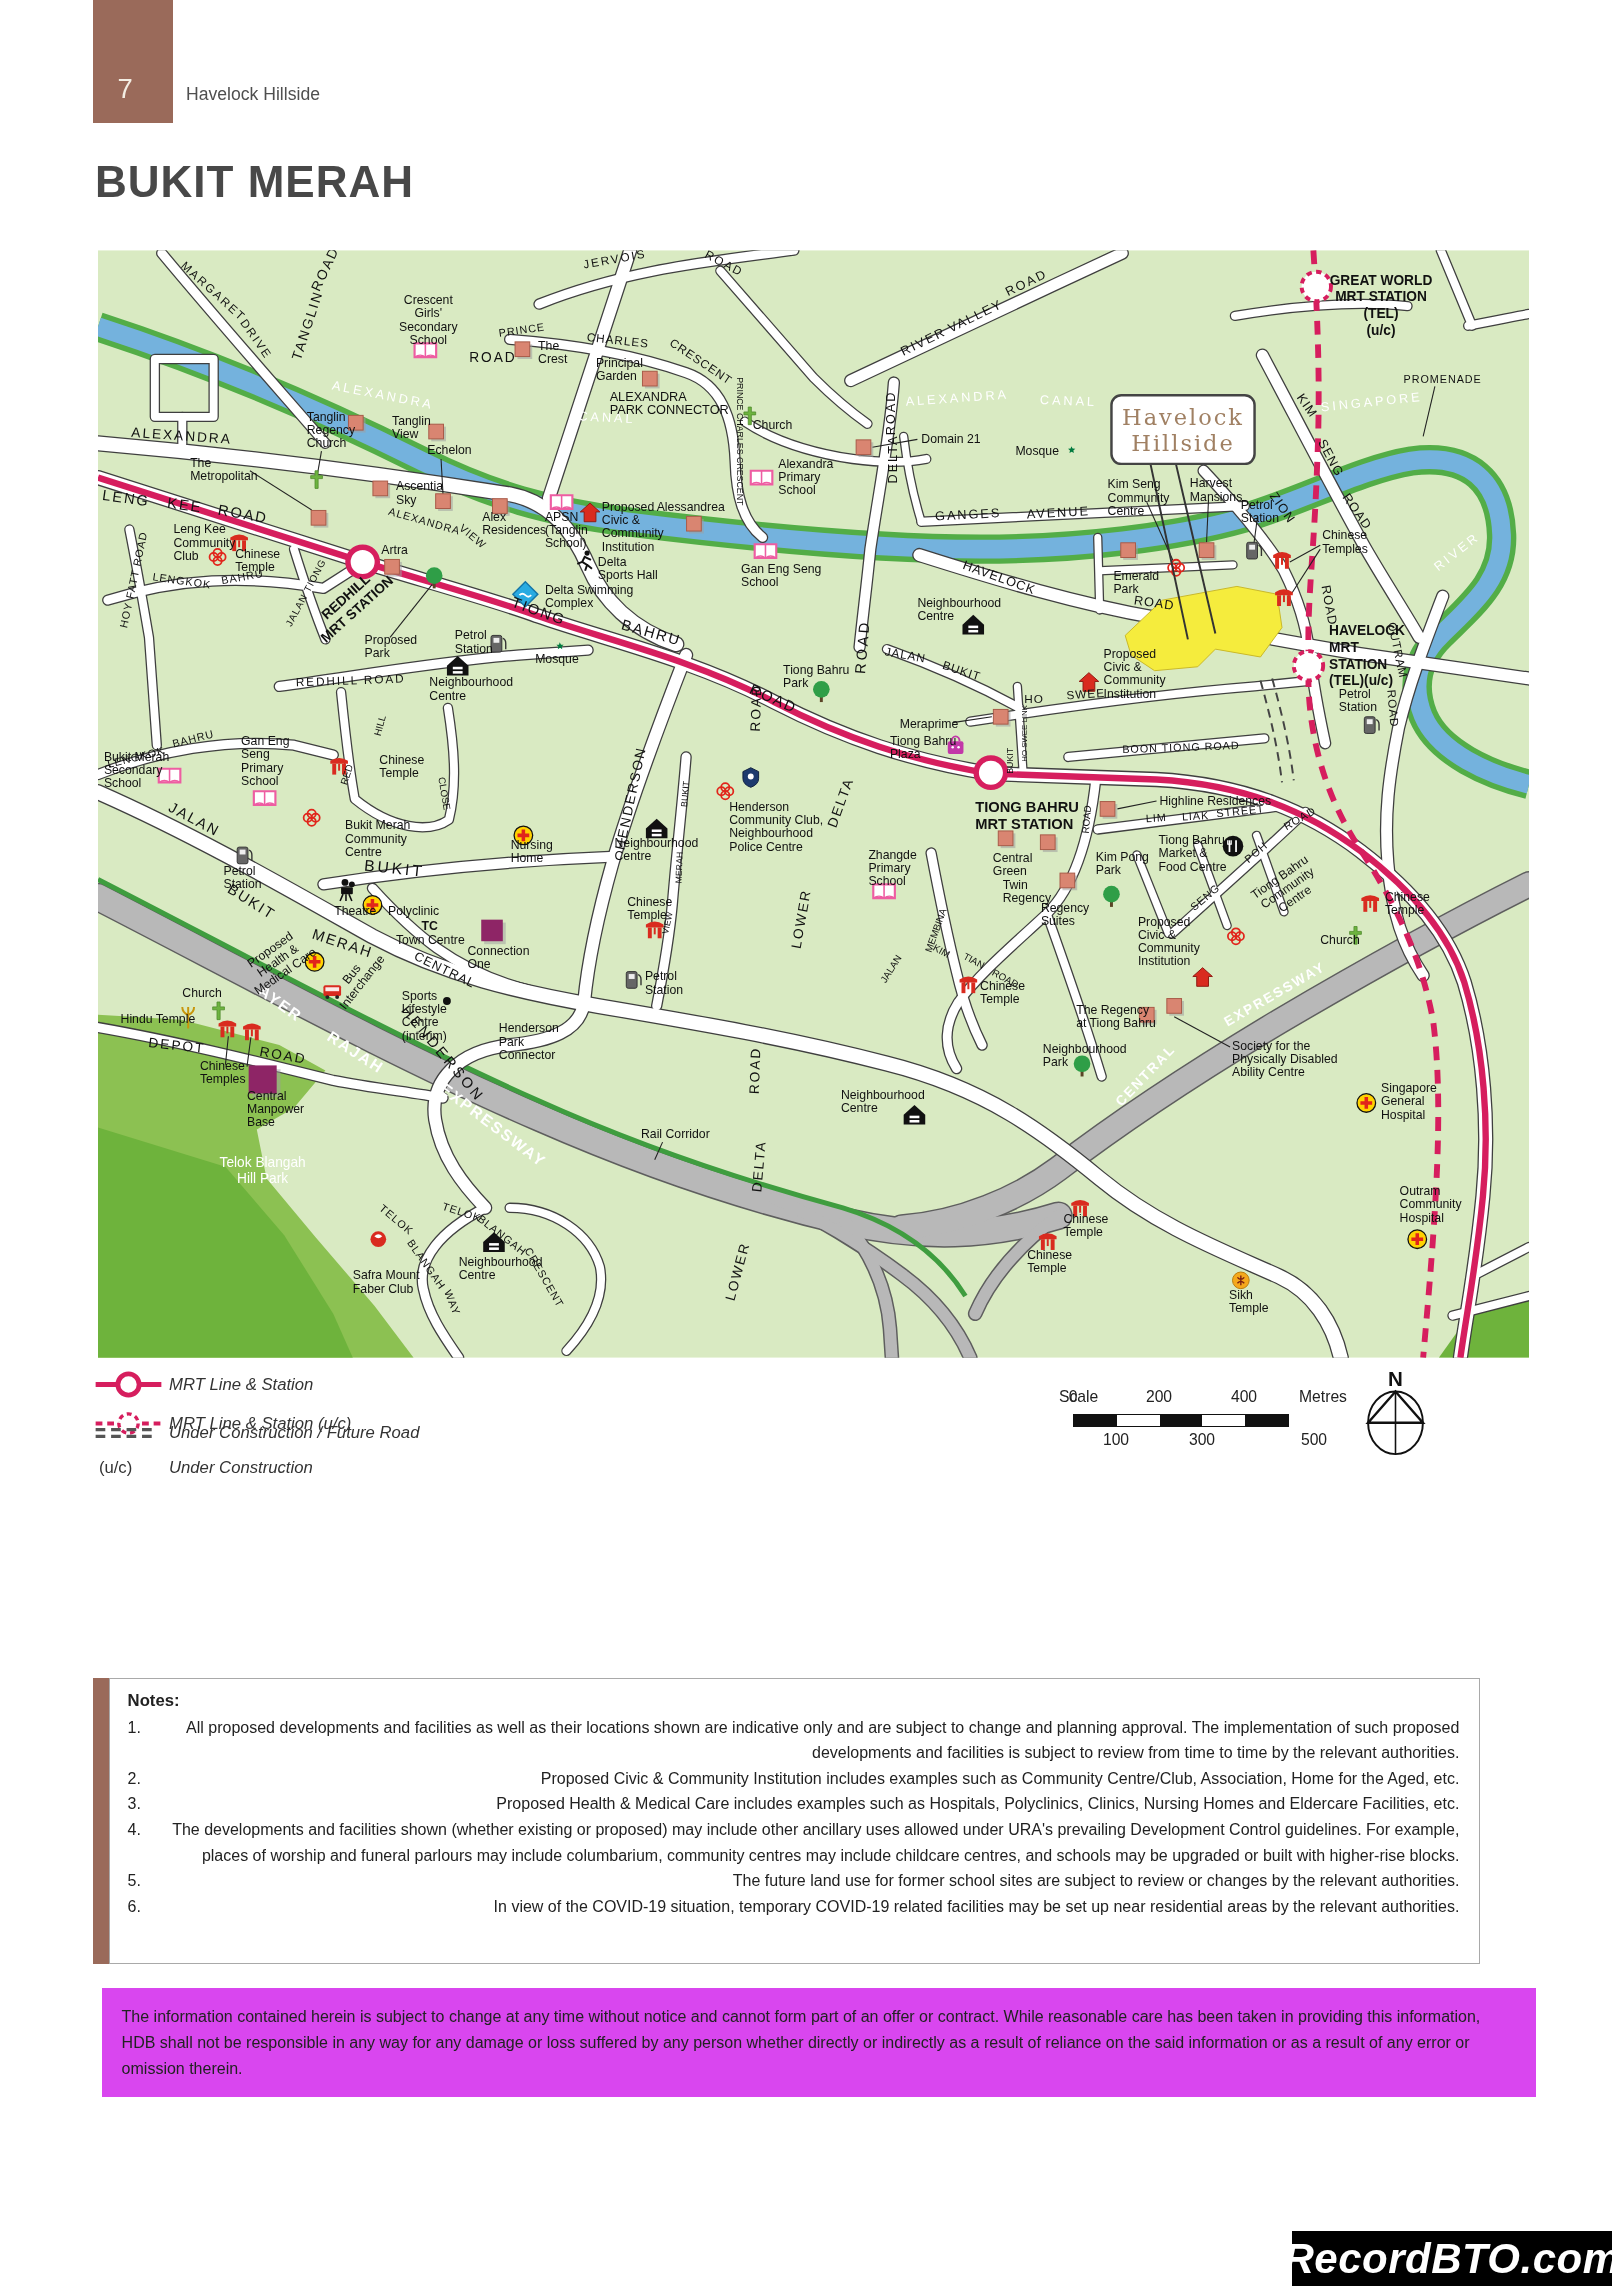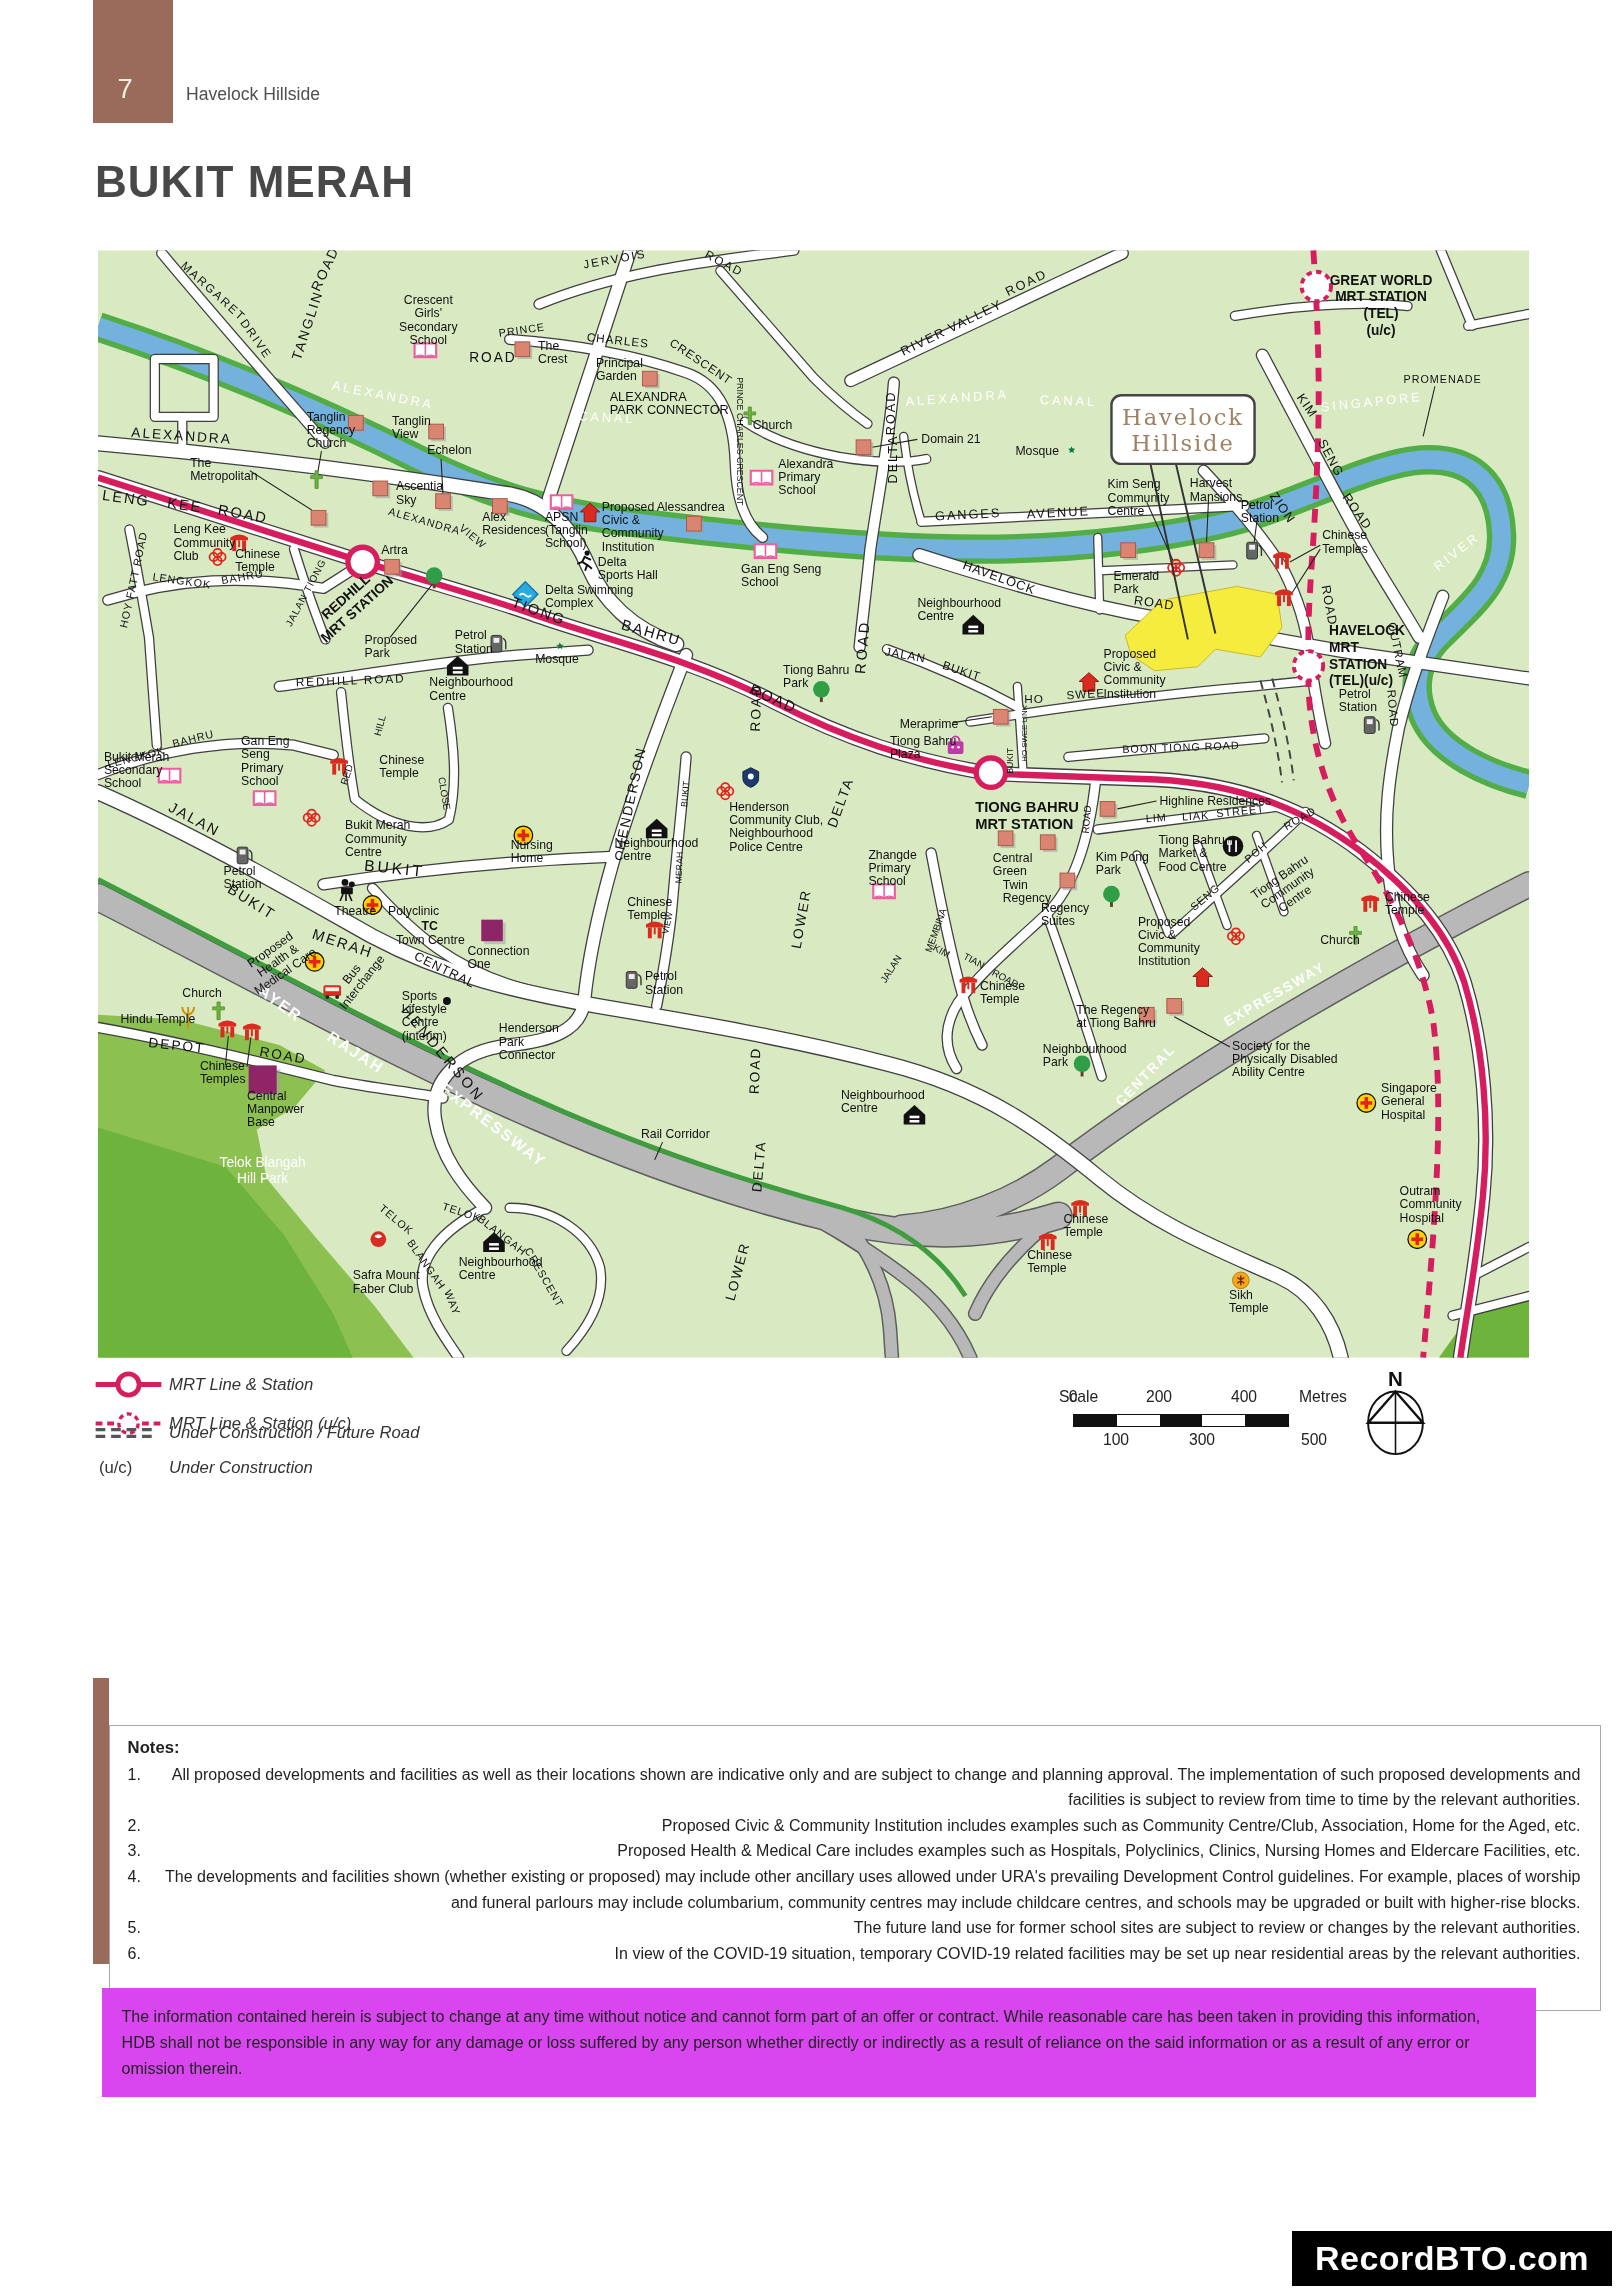--- a/index.html
+++ b/index.html
@@ -25,32 +25,32 @@
   .legend-key{font-size:16.7px;color:#333;width:76px;flex:0 0 76px;padding-left:5.9px;box-sizing:border-box;}
   
   .scale-text{position:absolute;font-size:15.7px;color:#222;}
   .tick{transform:translateX(-50%);}
   #scale-bar{position:absolute;left:1073px;top:1414px;width:214px;height:10.8px;border:1.5px solid #111;display:flex;box-sizing:content-box;}
   #scale-bar div{height:100%;}
   .seg-b{background:#111;}
   .seg-w{background:#fff;}
   
   #notes-bar{left:93px;top:1678px;width:15.7px;height:286px;background:#9a6a5a;}
-  #notes-box{left:109px;top:1678px;width:1492px;height:286px;border:1.5px solid #a9a9a9;box-sizing:border-box;background:#fff;margin-top:47px;}
+  #notes-box{left:109px;top:1678px;width:1371px;height:286px;border:1.5px solid #a9a9a9;box-sizing:border-box;background:#fff;}
   #notes-inner{padding:11.8px 19.6px 0 17.6px;}
   #notes-head{font-size:16.7px;font-weight:bold;color:#222;margin-bottom:3.9px;}
   #notes-list{margin:0;padding:0;list-style:none;}
   #notes-list li{display:flex;font-size:16px;color:#222;line-height:1.6;}
   #notes-list .num{flex:0 0 25.5px;}
   #notes-list .txt{flex:1;text-align:right;}
   
   #disclaimer{left:102px;top:1988px;width:1434px;background:#d946ef;box-sizing:border-box;padding:15.7px 19.6px;font-size:16px;color:#222;line-height:1.62;}
   
   #watermark{left:1292px;top:2231px;width:320px;height:55px;background:#000;display:flex;align-items:center;justify-content:center;}
-  #watermark span{color:#fff;font-weight:bold;font-size:34px;letter-spacing:0.5px;}
+  #watermark span{color:#fff;font-weight:bold;font-size:42px;letter-spacing:0.5px;font-style:italic;}
 </style>
 </head>
 <body>
 
 <div id="page">
 
   <div class="abs" id="page-tab">
     <div class="abs" id="page-num">7</div>
   </div>
   <div class="abs" id="project-name">Havelock Hillside</div>

